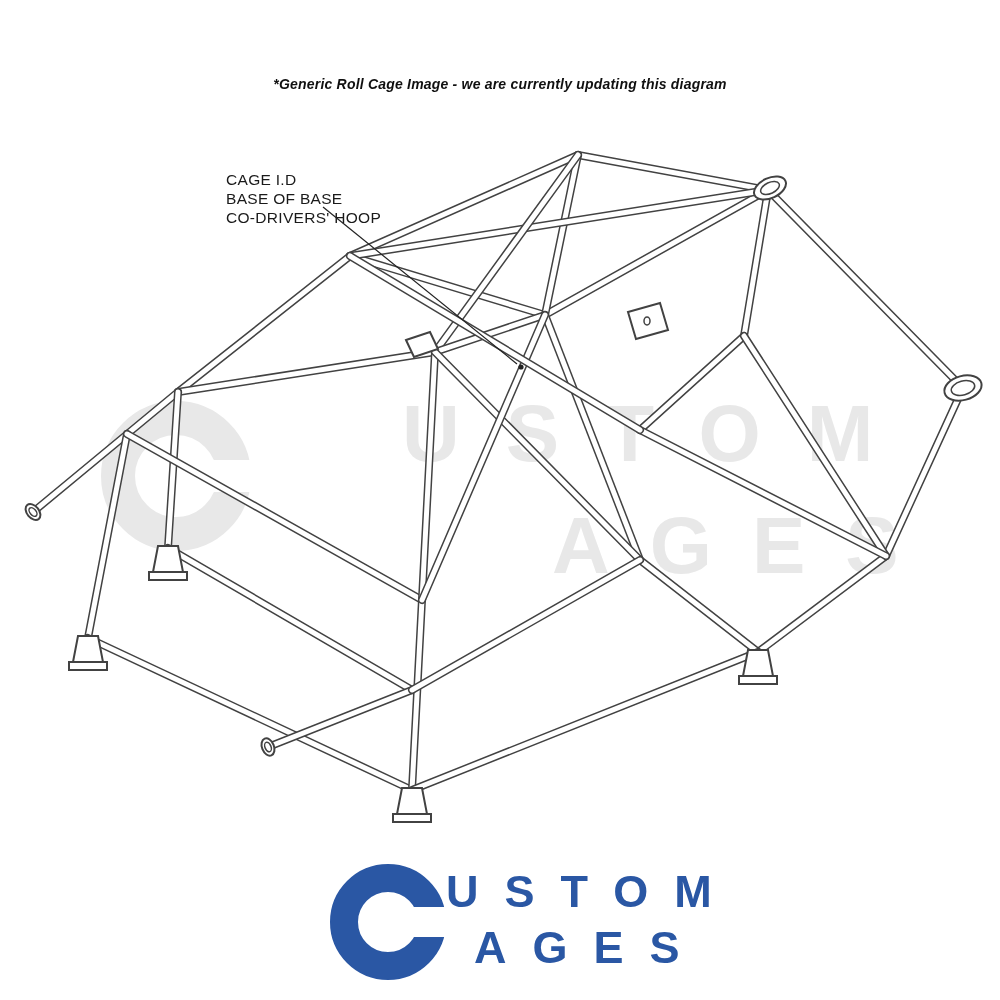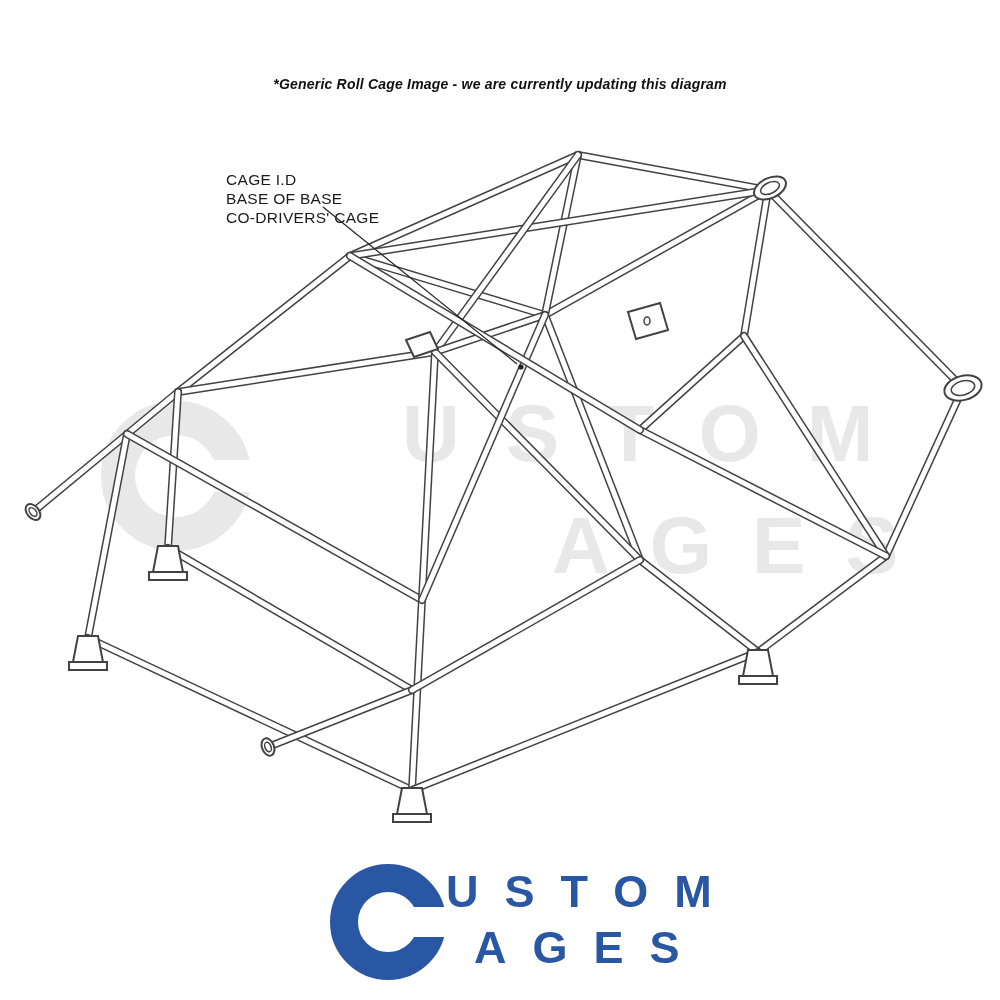--- a/index.html
+++ b/index.html
@@ -159,21 +159,21 @@
         <rect class="part" x="-19" y="24" width="38" height="8"></rect>
     </g>
 
     <line class="leader" x1="323" y1="207" x2="517" y2="364"></line>
     <circle cx="521" cy="367" r="2.6" fill="#222"></circle>
   </svg>
 
   <div class="annotation">
     <div>CAGE I.D</div>
     <div>BASE OF BASE</div>
-    <div>CO-DRIVERS' CAGE</div>
+    <div>CO-DRIVERS' HOOP</div>
   </div>
 
   <div class="logo">
     <svg class="logo-c" width="132" height="132" viewBox="0 0 132 132">
       <circle cx="66" cy="66" r="44" fill="none" style="stroke:var(--logo-blue,#2a57a4)" stroke-width="28"></circle>
       <rect x="66" y="51" width="70" height="30" fill="#ffffff"></rect>
     </svg>
     <div class="logo-text logo-top">USTOM</div>
     <div class="logo-text logo-bottom">AGES</div>
   </div>

